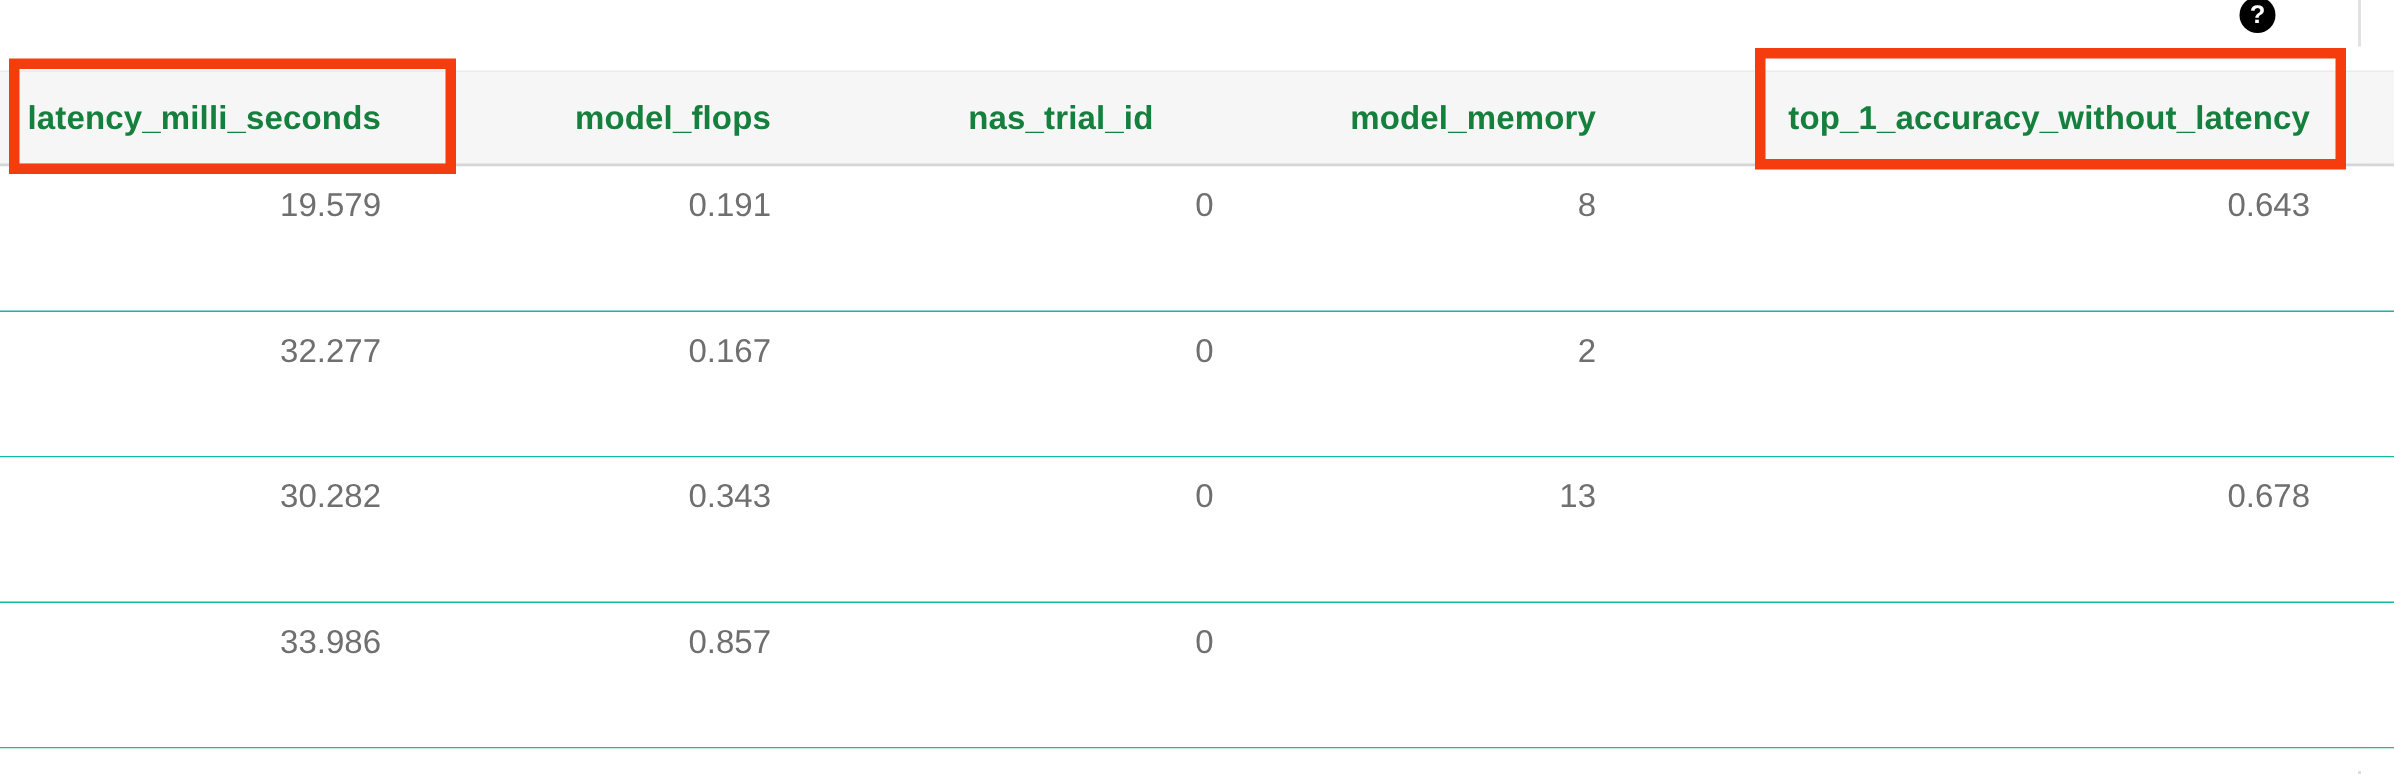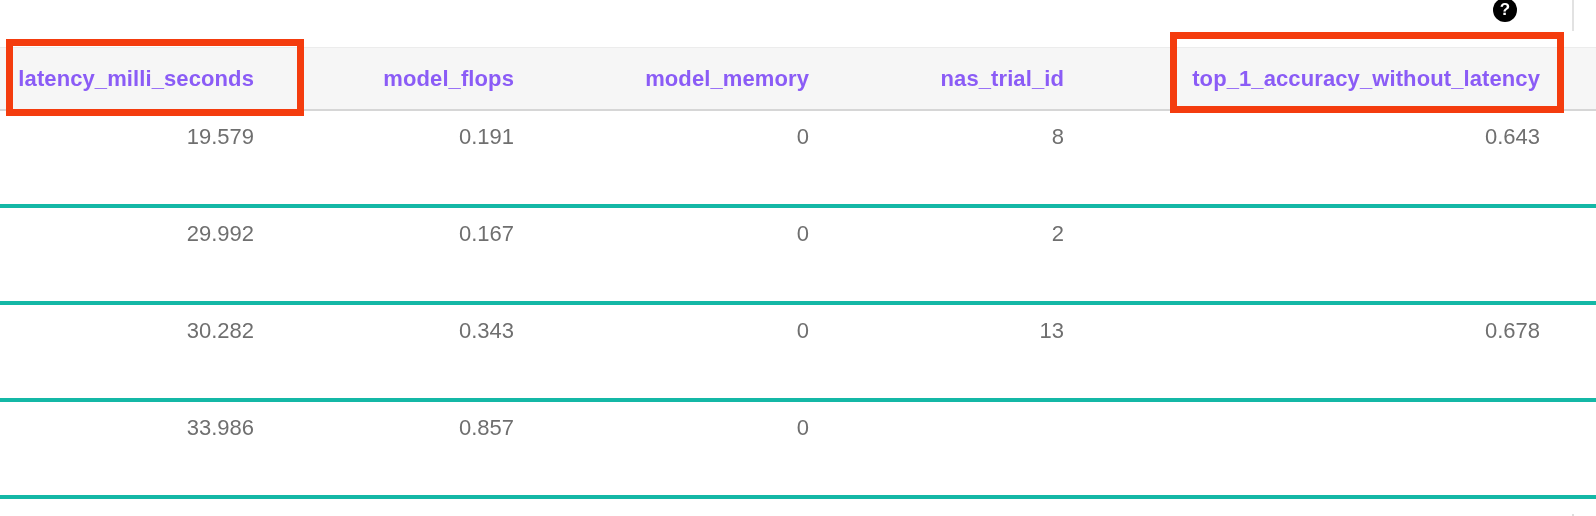--- a/index.html
+++ b/index.html
@@ -66,36 +66,36 @@
     background: #f6f6f6;
     border-top: 1px solid #ececec;
     border-bottom: 2px solid #d6d6d6;
   }
   .trow {
     display: flex;
     align-items: flex-start;
     height: 97px;
     box-sizing: border-box;
     background: #ffffff;
-    border-bottom: 4px solid #14b8a6;
+    border-bottom: 1px solid #14b8a6;
   }
   .trow.partial {
     height: 15px;
     border-bottom: none;
   }
   .cell, .hcell {
     box-sizing: border-box;
     text-align: right;
     white-space: nowrap;
     overflow: hidden;
   }
   .hcell {
     font-size: 22px;
     font-weight: 700;
-    color: #8b5cf6;
+    color: #15803d;
     letter-spacing: 0.1px;
   }
   .cell {
     font-size: 22px;
     font-weight: 400;
     color: #6f6f6f;
     padding-top: 13px;
   }
   .c0 { width: 270px; padding-right: 16px; }
   .c1 { width: 260px; padding-right: 16px; }
@@ -131,36 +131,36 @@
 
   <div class="help-badge">?</div>
 
   <div class="vline-top"></div>
   <div class="vline-main"></div>
 
   <div class="table-wrap">
     <div class="thead" id="thead-row">
         <div class="hcell c0">latency_milli_seconds</div>
         <div class="hcell c1">model_flops</div>
+        <div class="hcell c3">nas_trial_id</div>
         <div class="hcell c2">model_memory</div>
-        <div class="hcell c3">nas_trial_id</div>
         <div class="hcell c4">top_1_accuracy_without_latency</div>
         <div class="hcell c5"></div>
       </div>
     <div id="tbody">
         <div class="trow">
           <div class="cell c0">19.579</div>
           <div class="cell c1">0.191</div>
           <div class="cell c2">0</div>
           <div class="cell c3">8</div>
           <div class="cell c4">0.643</div>
           <div class="cell c5"></div>
         </div>
         <div class="trow">
-          <div class="cell c0">29.992</div>
+          <div class="cell c0">32.277</div>
           <div class="cell c1">0.167</div>
           <div class="cell c2">0</div>
           <div class="cell c3">2</div>
           <div class="cell c5"></div>
         </div>
         <div class="trow">
           <div class="cell c0">30.282</div>
           <div class="cell c1">0.343</div>
           <div class="cell c2">0</div>
           <div class="cell c3">13</div>

